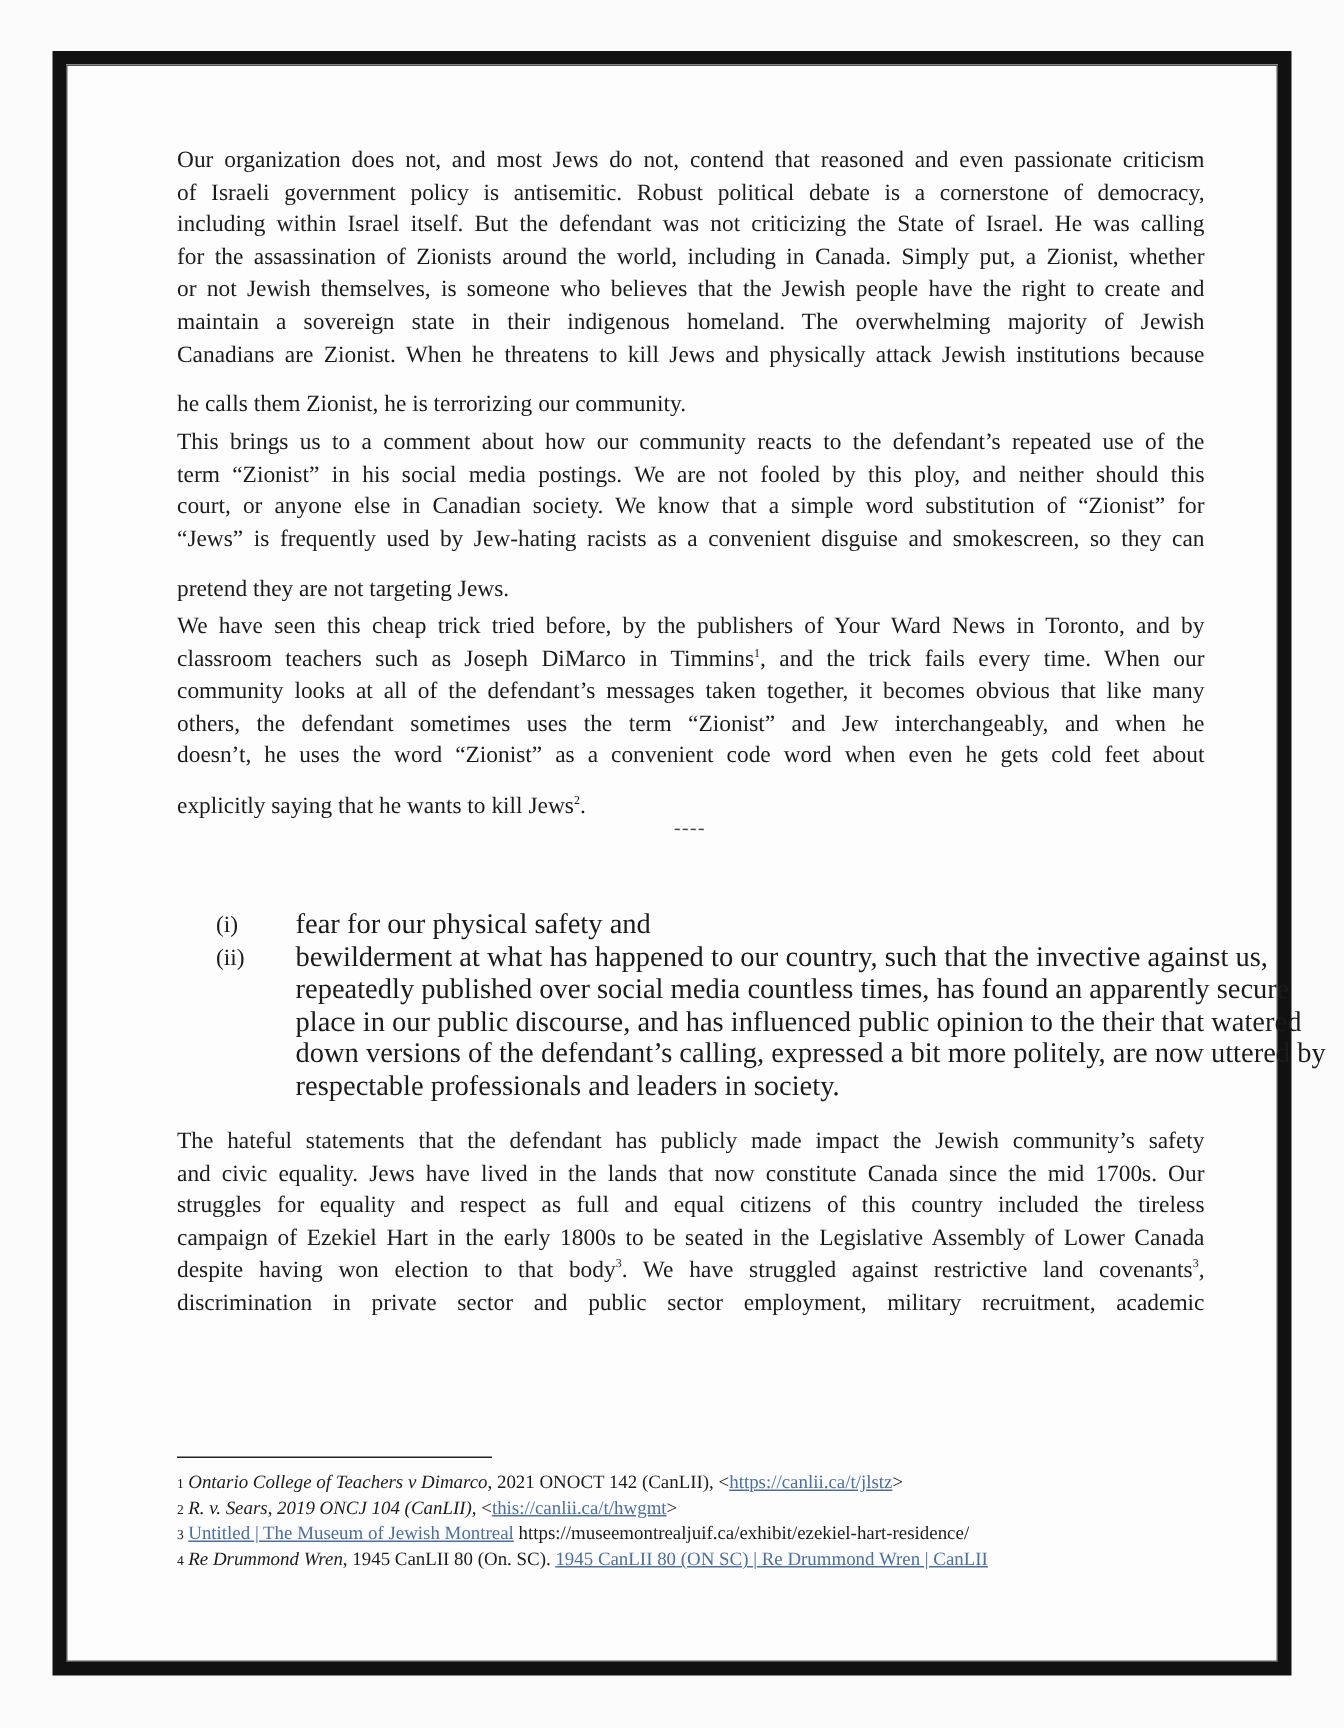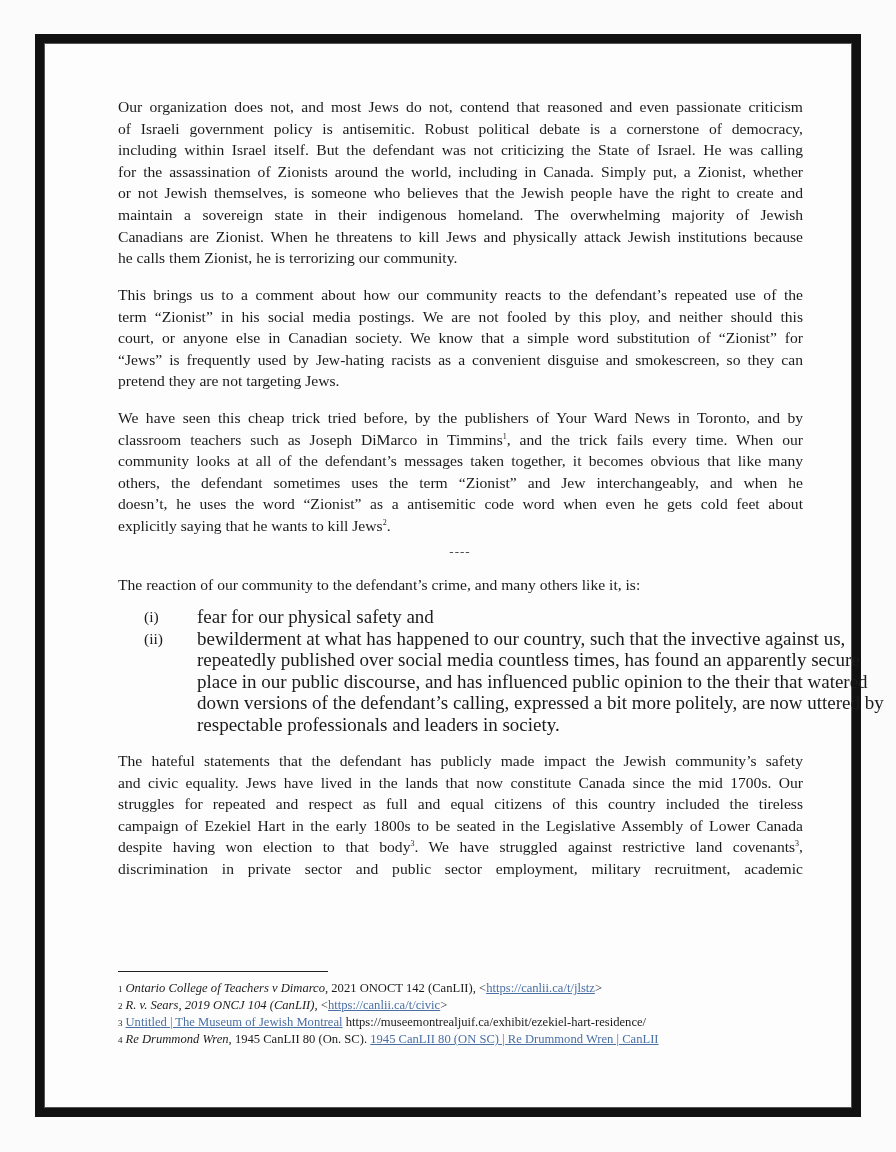--- a/index.html
+++ b/index.html
@@ -14,21 +14,21 @@
     box-sizing:border-box; border:9px solid #111;
     background:#fdfdfd;
     box-shadow: inset 0 0 0 1px #555;
   }
   .page { position:absolute; left:12px; top:0; width:818px; height:1152px; }
   .line {
     position:absolute; left:106px; width:685px;
     font-size:15.6px; line-height:21.6px; height:21.6px;
     white-space:nowrap; text-align:justify; text-align-last:justify;
   }
-  .line.last { text-align-last:left; }
+  .line.last { text-align-last:left;margin-top:12px; }
   .li-mark { position:absolute; left:132px; font-size:15.6px; line-height:21.6px; }
   .li-line {
     position:absolute; left:185px; width:606px;
     font-size:19px; line-height:21.6px; height:21.6px;
     white-space:nowrap; text-align:justify; text-align-last:justify;
   }
   .li-line.last { text-align-last:left; }
   .divider { position:absolute; left:0; width:896px; text-align:center; font-size:13px; top:544px; letter-spacing:1px; color:#444;}
   .fn-rule { position:absolute; left:106px; top:971px; width:210px; height:0; border-top:1px solid #222; }
   .fn {
@@ -63,57 +63,56 @@
     <div class="line" style="top:327.2px">court, or anyone else in Canadian society.  We know that a simple word substitution of “Zionist” for</div>
     <div class="line" style="top:348.8px">“Jews” is frequently used by Jew-hating racists as a convenient disguise and smokescreen, so they can</div>
     <div class="line last" style="top:370.4px">pretend they are not targeting Jews.</div>
   </div>
 
   <div>
     <div class="line" style="top:407px">We have seen this cheap trick tried before, by the publishers of Your Ward News in Toronto, and by</div>
     <div class="line" style="top:428.6px"><span>classroom teachers such as Joseph DiMarco in Timmins</span><sup>1</sup><span>, and the trick fails every time. When our</span></div>
     <div class="line" style="top:450.2px">community looks at all of the defendant’s messages taken together, it becomes obvious that  like many</div>
     <div class="line" style="top:471.8px">others, the defendant sometimes uses the term “Zionist” and Jew interchangeably, and when he</div>
-    <div class="line" style="top:493.4px">doesn’t, he uses the word “Zionist” as a antisemitic code word when even he gets cold feet about</div>
+    <div class="line" style="top:493.4px">doesn’t, he uses the word “Zionist” as a convenient code word when even he gets cold feet about</div>
     <div class="line last" style="top:515px"><span>explicitly saying that he wants to kill Jews</span><sup>2</sup><span>.</span></div>
   </div>
 
   <div class="divider">----</div>
 
-  <div class="line last" style="top:574px">The reaction of our community to the defendant’s crime, and many others like it, is:</div>
 
   <div>
     <div class="li-mark" style="top:606px">(i)</div>
     <div class="li-line last" style="top:606px">fear for our physical safety and</div>
 
     <div class="li-mark" style="top:627.6px">(ii)</div>
     <div class="li-line" style="top:627.6px">bewilderment at what has happened to our country, such that the invective against us,</div>
     <div class="li-line" style="top:649.2px">repeatedly published over social media countless times, has found an apparently secure</div>
     <div class="li-line" style="top:670.8px">place in our public discourse, and has influenced public opinion to the their that watered</div>
     <div class="li-line" style="top:692.4px">down versions of the defendant’s calling, expressed a bit more politely, are now uttered by</div>
     <div class="li-line last" style="top:714px">respectable professionals and leaders in society.</div>
   </div>
 
   <div>
     <div class="line" style="top:750px">The hateful statements that the defendant has publicly made impact the Jewish community’s safety</div>
     <div class="line" style="top:771.6px">and civic equality.  Jews have lived in the lands that now constitute Canada since the mid 1700s.  Our</div>
-    <div class="line" style="top:793.2px">struggles for repeated and respect as full and equal citizens of this country included the tireless</div>
+    <div class="line" style="top:793.2px">struggles for equality and respect as full and equal citizens of this country included the tireless</div>
     <div class="line" style="top:814.8px">campaign of Ezekiel Hart in the early 1800s to be seated in the Legislative Assembly of Lower Canada</div>
     <div class="line" style="top:836.4px"><span>despite having won election to that body</span><sup>3</sup><span>.  We have struggled against restrictive land covenants</span><sup>3</sup><span>,</span></div>
     <div class="line" style="top:858px">discrimination in private sector and public sector employment, military recruitment, academic</div>
   </div>
 
   <div class="fn-rule"></div>
 
   <div>
     <div class="fn" style="top:980px">
       <span class="num">1</span><span class="it">Ontario College of Teachers v Dimarco</span><span>, 2021 ONOCT 142 (CanLII), &lt;</span><span class="link">https://canlii.ca/t/jlstz</span><span>&gt;</span>
     </div>
     <div class="fn" style="top:997px">
-      <span class="num">2</span><span class="it">R. v. Sears, 2019 ONCJ 104 (CanLII),</span><span> &lt;</span><span class="link">https://canlii.ca/t/civic</span><span>&gt;</span>
+      <span class="num">2</span><span class="it">R. v. Sears, 2019 ONCJ 104 (CanLII),</span><span> &lt;</span><span class="link">this://canlii.ca/t/hwgmt</span><span>&gt;</span>
     </div>
     <div class="fn" style="top:1014px">
       <span class="num">3</span><span class="link">Untitled | The Museum of Jewish Montreal</span><span>  https://museemontrealjuif.ca/exhibit/ezekiel-hart-residence/</span>
     </div>
     <div class="fn" style="top:1031px">
       <span class="num">4</span><span class="it">Re Drummond Wren</span><span>, 1945 CanLII 80 (On. SC).  </span><span class="link">1945 CanLII 80 (ON SC) | Re Drummond Wren | CanLII</span>
     </div>
   </div>
 
 </div>

